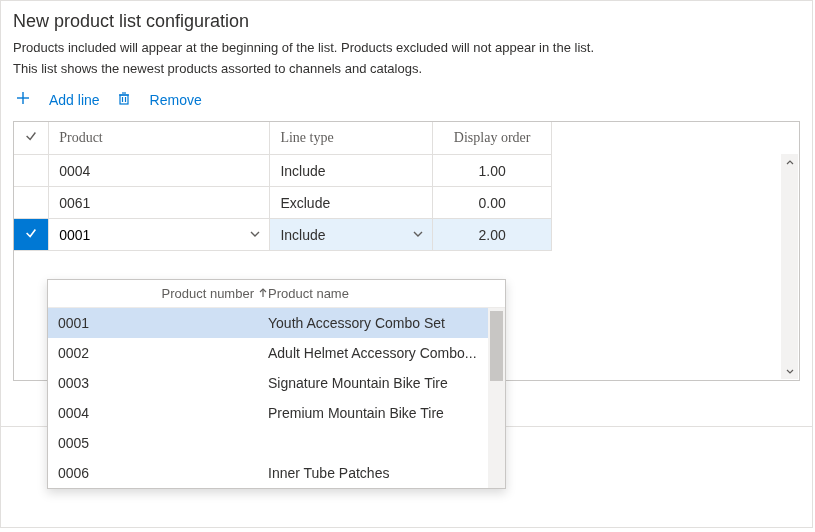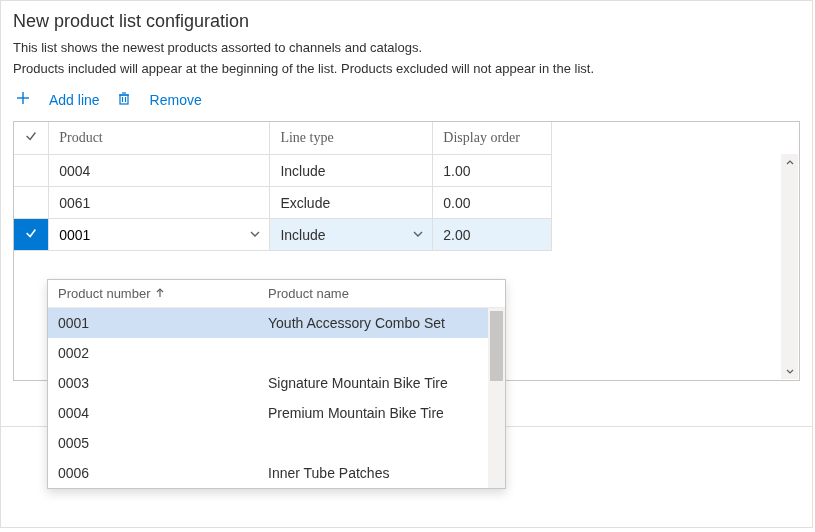--- a/index.html
+++ b/index.html
@@ -68,21 +68,21 @@
   .grid th {
     font-weight: 400;
     color: #605e5c;
     background: #fff;
     font-family: Liberation Serif, serif;
   }
   .col-check { width: 34px; text-align: center; padding:0; }
   .col-product { width: 220px; }
   .col-linetype { width: 162px; }
   .col-order { width: 118px; text-align: right; }
-  .grid th.col-order, .grid td.col-order { text-align:left; }
+  .grid th.col-order, .grid td.col-order { text-align:center; }
   .row-sel .col-check { background: #0078d4; color:#fff; }
   .row-sel td { background: #e5f1fb; }
   .row-sel .cell-product { background:#fff; }
   .checkmark svg { width:14px; height:14px; }
   .cell-product {
     position: relative;
   }
   .cell-product input {
     border: none;
     outline: none;
@@ -128,21 +128,21 @@
     box-shadow: 0 4px 10px rgba(0,0,0,0.15);
     z-index:10;
   }
   .lookup-head {
     display:flex;
     padding: 6px 10px;
     border-bottom:1px solid #edebe9;
     font-size:13px;
     color:#605e5c;
   }
-  .lh-num { width: 210px; display:flex; align-items:center; gap:4px;}
+  .lh-num { width: 210px; display:flex; align-items:center; gap:4px;justify-content:flex-end;}
   .lh-name { flex:1; }
   .sort-arrow svg{width:10px;height:10px;}
   .lookup-body {
     position:relative;
   }
   .lookup-row {
     display:flex;
     padding: 7px 10px;
     font-size:14px;
     cursor:pointer;
@@ -171,22 +171,22 @@
     border-top:1px solid #e1dfdd;
   }
 </style>
 </head>
 <body>
 
 <div class="container">
   <div class="header">
     <div class="title">New product list configuration</div>
   </div>
+  <div class="descr">Products included will appear at the beginning of the list. Products excluded will not appear in the list.</div>
   <div class="descr">This list shows the newest products assorted to channels and catalogs.</div>
-  <div class="descr">Products included will appear at the beginning of the list. Products excluded will not appear in the list.</div>
 
   <div class="toolbar">
     <div class="toolbar-btn">
       <span>
         <svg viewBox="0 0 16 16" fill="none" stroke="#0078d4" stroke-width="1.4">
             <line x1="8" y1="2" x2="8" y2="14"></line>
             <line x1="2" y1="8" x2="14" y2="8"></line>
           </svg>
       </span>
       <span>Add line</span>
@@ -291,20 +291,21 @@
       </div>
       <div class="lh-name">Product name</div>
     </div>
     <div class="lookup-body">
       <div class="lookup-row sel">
         <div class="lr-num">0001</div>
         <div class="lr-name">Youth Accessory Combo Set</div>
       </div>
       <div class="lookup-row">
         <div class="lr-num">0002</div>
+        <div class="lr-name">Adult Helmet Accessory Combo...</div>
       </div>
       <div class="lookup-row">
         <div class="lr-num">0003</div>
         <div class="lr-name">Signature Mountain Bike Tire</div>
       </div>
       <div class="lookup-row">
         <div class="lr-num">0004</div>
         <div class="lr-name">Premium Mountain Bike Tire</div>
       </div>
       <div class="lookup-row">

